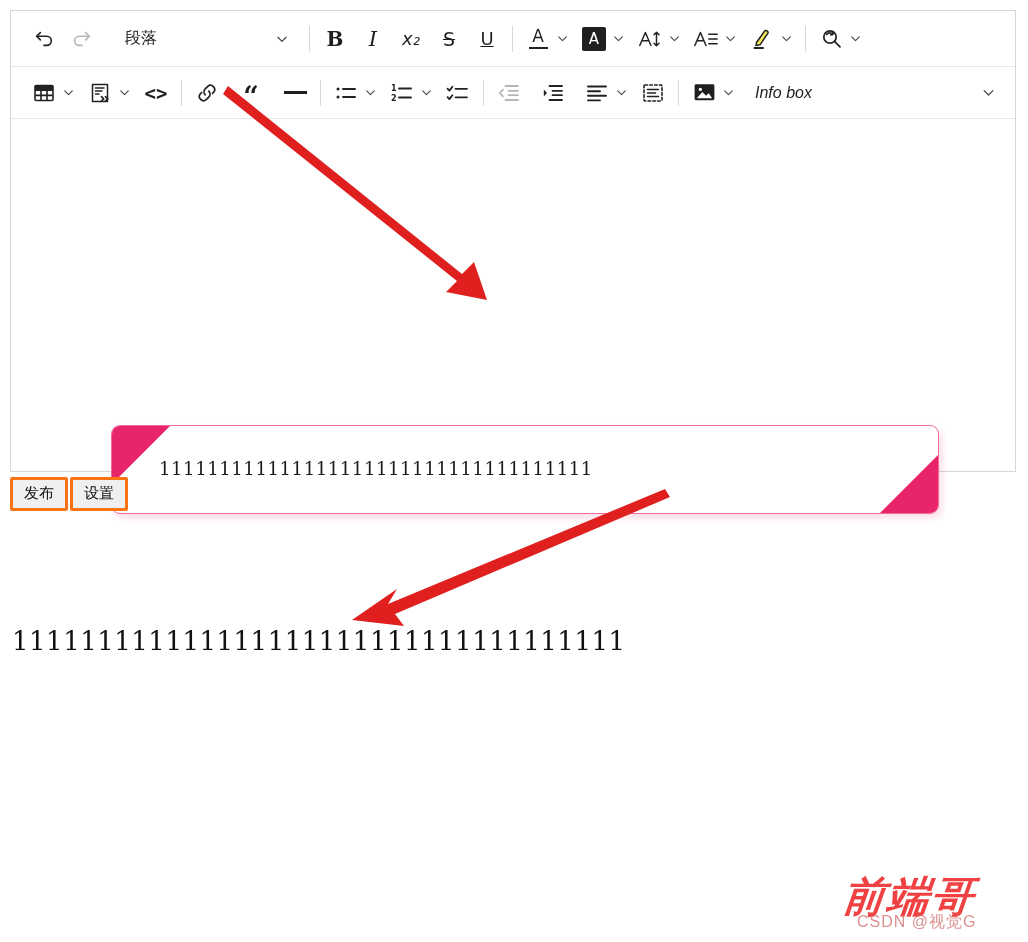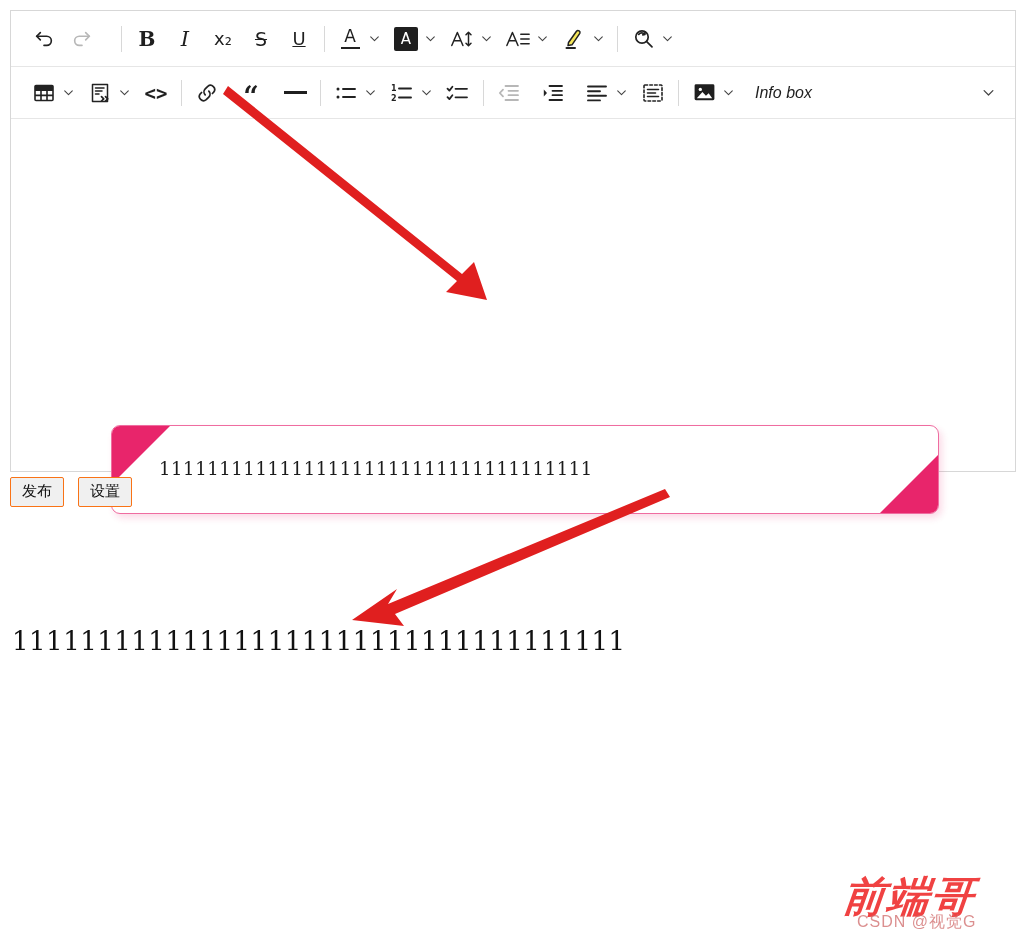--- a/index.html
+++ b/index.html
@@ -72,22 +72,22 @@
     font-family:"DejaVu Serif","Liberation Serif",serif;
     font-size:18px;color:#1b1b1b;letter-spacing:.6px;white-space:nowrap;
     overflow:hidden;
   }
 
   
   #button-bar{position:absolute;left:10px;top:477px;display:flex;}
   .btn{
     font-family:"DejaVu Sans","Liberation Sans",sans-serif;
     font-size:15px;color:#111;background:#f0f0f0;
-    border:1px solid #f97316;border-radius:2px;
-    padding:5px 11px 6px 11px;margin-right:14px;cursor:pointer;line-height:1.1;
+    border:3px solid #f97316;border-radius:2px;
+    padding:5px 11px 6px 11px;margin-right:2px;cursor:pointer;line-height:1.1;
   }
 
   
   #preview-text{
     position:absolute;left:12px;top:626px;
     font-family:"DejaVu Serif","Liberation Serif",serif;
     font-size:26px;color:#111;letter-spacing:.5px;white-space:nowrap;
   }
 
   
@@ -126,33 +126,41 @@
     </div>
     <div class="gap-s"></div>
     <div class="tb-item disabled">
       <svg width="22" height="22" viewBox="0 0 24 24" fill="none" stroke="#222" stroke-width="1.8" stroke-linecap="round" stroke-linejoin="round">
         <path d="M20 9H9a5 5 0 0 0 0 10h3"></path>
           <polyline points="16,5 20,9 16,13"></polyline>
       </svg>
     </div>
     <div class="gap"></div>
 
+    <div class="style-select">
+      <span>段落</span>
+      <span class="caret">
+        <svg width="14" height="14" viewBox="0 0 24 24" fill="none" stroke="#444" stroke-width="2" stroke-linecap="round" stroke-linejoin="round">
+            <polyline points="5,9 12,16 19,9"></polyline>
+          </svg>
+      </span>
+    </div>
 
     <div class="sep"></div>
 
     <div class="tb-item">
       <span style="font-weight:bold;font-size:20px;font-family:'DejaVu Serif',serif;">B</span>
     </div>
     <div class="gap-s"></div>
     <div class="tb-item">
       <span style="font-style:italic;font-size:21px;font-family:'DejaVu Serif',serif;">I</span>
     </div>
     <div class="gap-s"></div>
     <div class="tb-item">
-      <span style="font-size:18px;font-family:'DejaVu Sans',sans-serif;">x₂</span>
+      <span style="font-size:18px;font-family:'DejaVu Sans',sans-serif;font-style:italic;">x₂</span>
     </div>
     <div class="gap-s"></div>
     <div class="tb-item">
       <span style="font-size:19px;text-decoration:line-through;font-family:'DejaVu Sans',sans-serif;">S</span>
     </div>
     <div class="gap-s"></div>
     <div class="tb-item">
       <span style="font-size:18px;text-decoration:underline;font-family:'DejaVu Sans',sans-serif;">U</span>
     </div>
 

